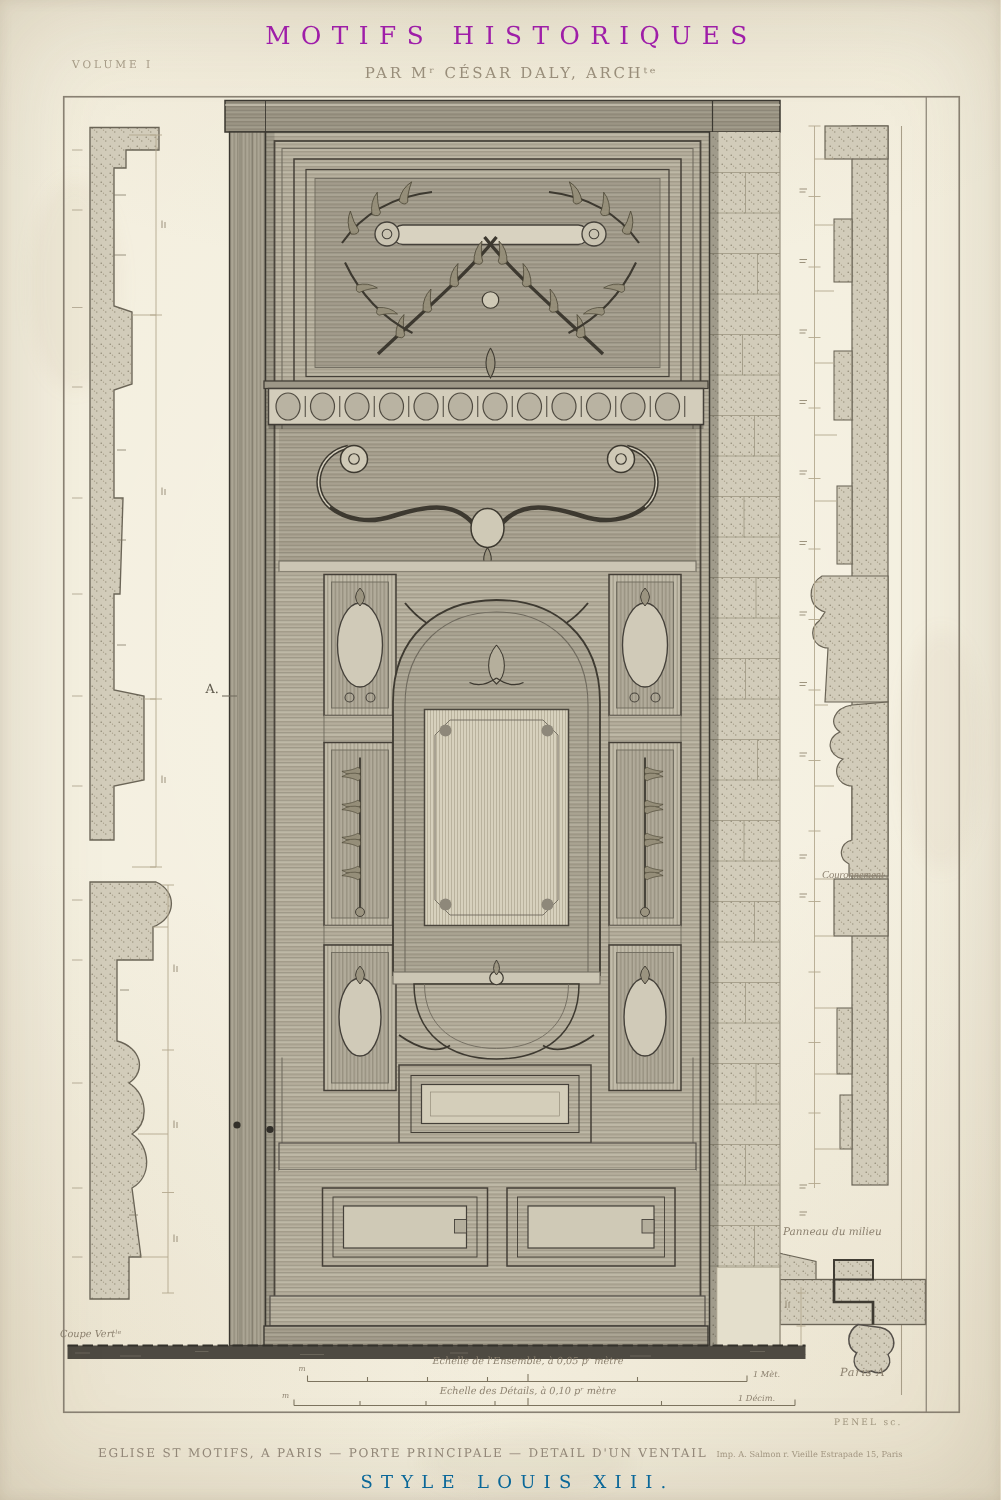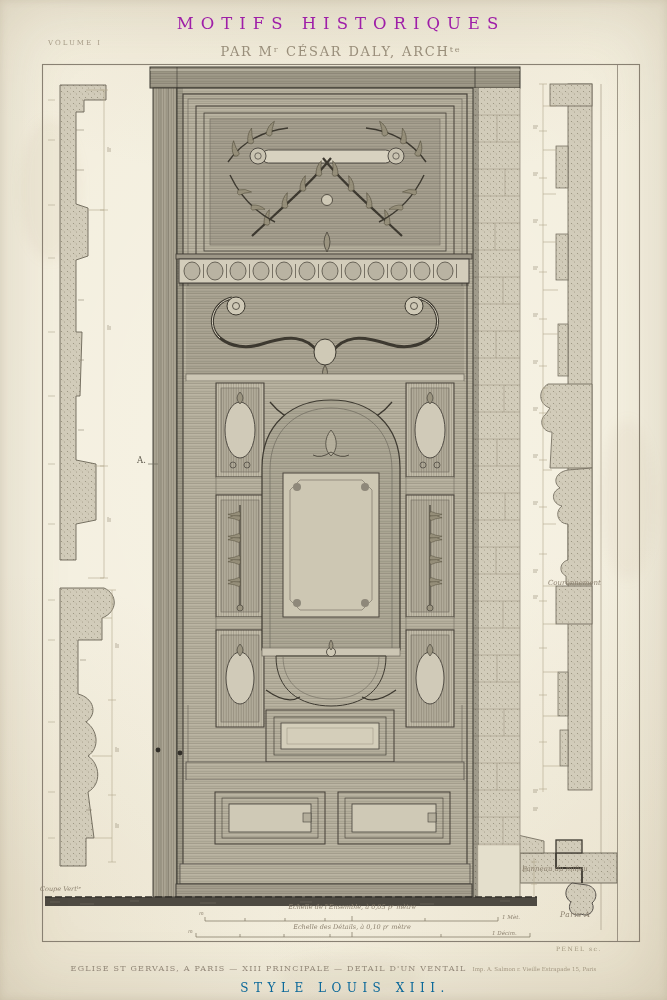--- a/index.html
+++ b/index.html
@@ -396,42 +396,42 @@
   <g>
     <rect x="42.5" y="64.5" width="597" height="877" fill="none" stroke="#8a8274" stroke-width="1.1"></rect>
     <line x1="617.5" y1="64.5" x2="617.5" y2="941.5" stroke="#8a8274" stroke-width="0.8"></line>
   </g>
 </svg>
 
 <span class="lbl" style="left:48px;top:40px;font-size:7px;letter-spacing:2px;color:#a89d89;">VOLUME I</span>
 
 <span class="lbl ctr" style="left:341px;top:16px;font-size:16.5px;letter-spacing:7px;color:#a21caf;">MOTIFS HISTORIQUES</span>
 
-<span class="lbl ctr" style="left:341px;top:45px;font-size:13px;letter-spacing:1.8px;color:#9a8f7c;">PAR Mʳ CÉSAR DALY, ARCHᵗᵉ</span>
+<span class="lbl ctr" style="left:341px;top:45px;font-size:10px;letter-spacing:1.8px;color:#9a8f7c;">PAR Mʳ CÉSAR DALY, ARCHᵗᵉ</span>
 
 <span class="lbl" style="left:137px;top:456px;font-size:8.5px;color:#5f5a4d;">A.</span>
 
-<span class="lbl it" style="left:548px;top:580px;font-size:7px;">Couronnement</span>
-
-<span class="lbl it" style="left:522px;top:818px;font-size:7px;margin-top:48px;">Panneau du milieu</span>
+<span class="lbl it" style="left:548px;top:580px;font-size:7px;font-family:Liberation Serif, serif;">Couronnement</span>
+
+<span class="lbl it" style="left:522px;top:818px;font-size:7px;">Panneau du milieu</span>
 
 <span class="lbl it" style="left:40px;top:886px;font-size:6.5px;">Coupe Vertˡᵉ</span>
 
 <span class="lbl it" style="left:560px;top:911px;font-size:7.5px;letter-spacing:0.5px;">Paris A</span>
 
 <span class="lbl it ctr" style="left:352px;top:904px;font-size:6.5px;text-align:right;">Echelle de l'Ensemble, à 0,05 pʳ mètre</span>
 <span class="lbl it" style="left:199px;top:911px;font-size:5px;">m</span>
 <span class="lbl it" style="left:502px;top:915px;font-size:5.5px;">1 Mèt.</span>
 
 <span class="lbl it ctr" style="left:352px;top:924px;font-size:6.5px;font-style:italic;">Echelle des Détails, à 0,10 pʳ mètre</span>
 <span class="lbl it" style="left:188px;top:929px;font-size:5px;">m</span>
 <span class="lbl it" style="left:492px;top:931px;font-size:5.5px;">1 Décim.</span>
 
 <span class="lbl ctr" style="left:345px;top:942px;font-size:12px;letter-spacing:5.5px;color:#0369a1;margin-top:40px;">STYLE LOUIS XIII.</span>
 
 <span class="lbl" style="left:556px;top:946px;font-size:6px;letter-spacing:1.5px;color:#a1967f;">PENEL sc.</span>
 
 <div class="caption-row">
-  <span style="font-size:8px;letter-spacing:1.2px;color:#93885f;color:#93887a;">EGLISE ST GERVAIS, A PARIS — XIII PRINCIPALE — DETAIL D'UN VENTAIL</span>
+  <span style="font-size:8px;letter-spacing:1.2px;color:#93885f;color:#93887a;">EGLISE ST MOTIFS, A PARIS — PORTE PRINCIPALE — DETAIL D'UN VENTAIL</span>
   <span style="font-size:5.5px;color:#a59a85;">Imp. A. Salmon r. Vieille Estrapade 15, Paris</span>
 </div>
 
 <div class="vignette"></div>
 
 </body></html>

